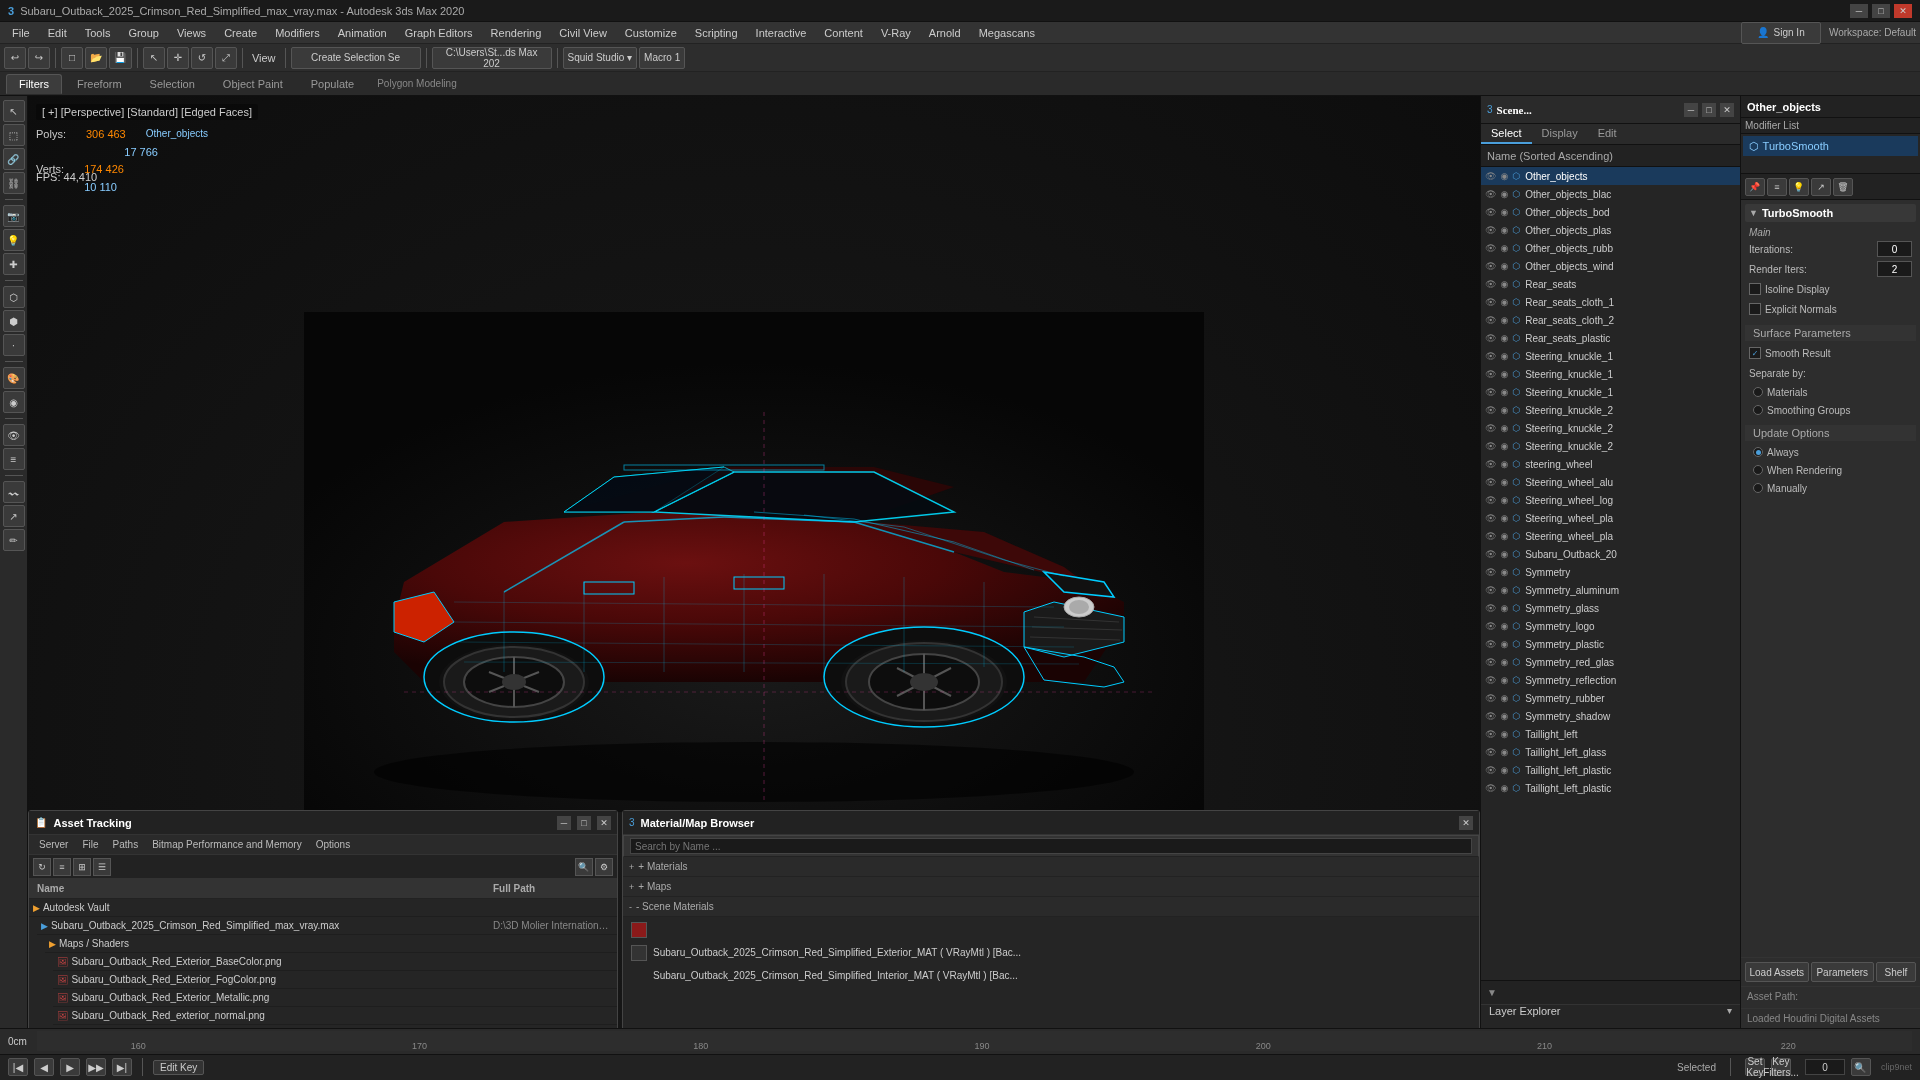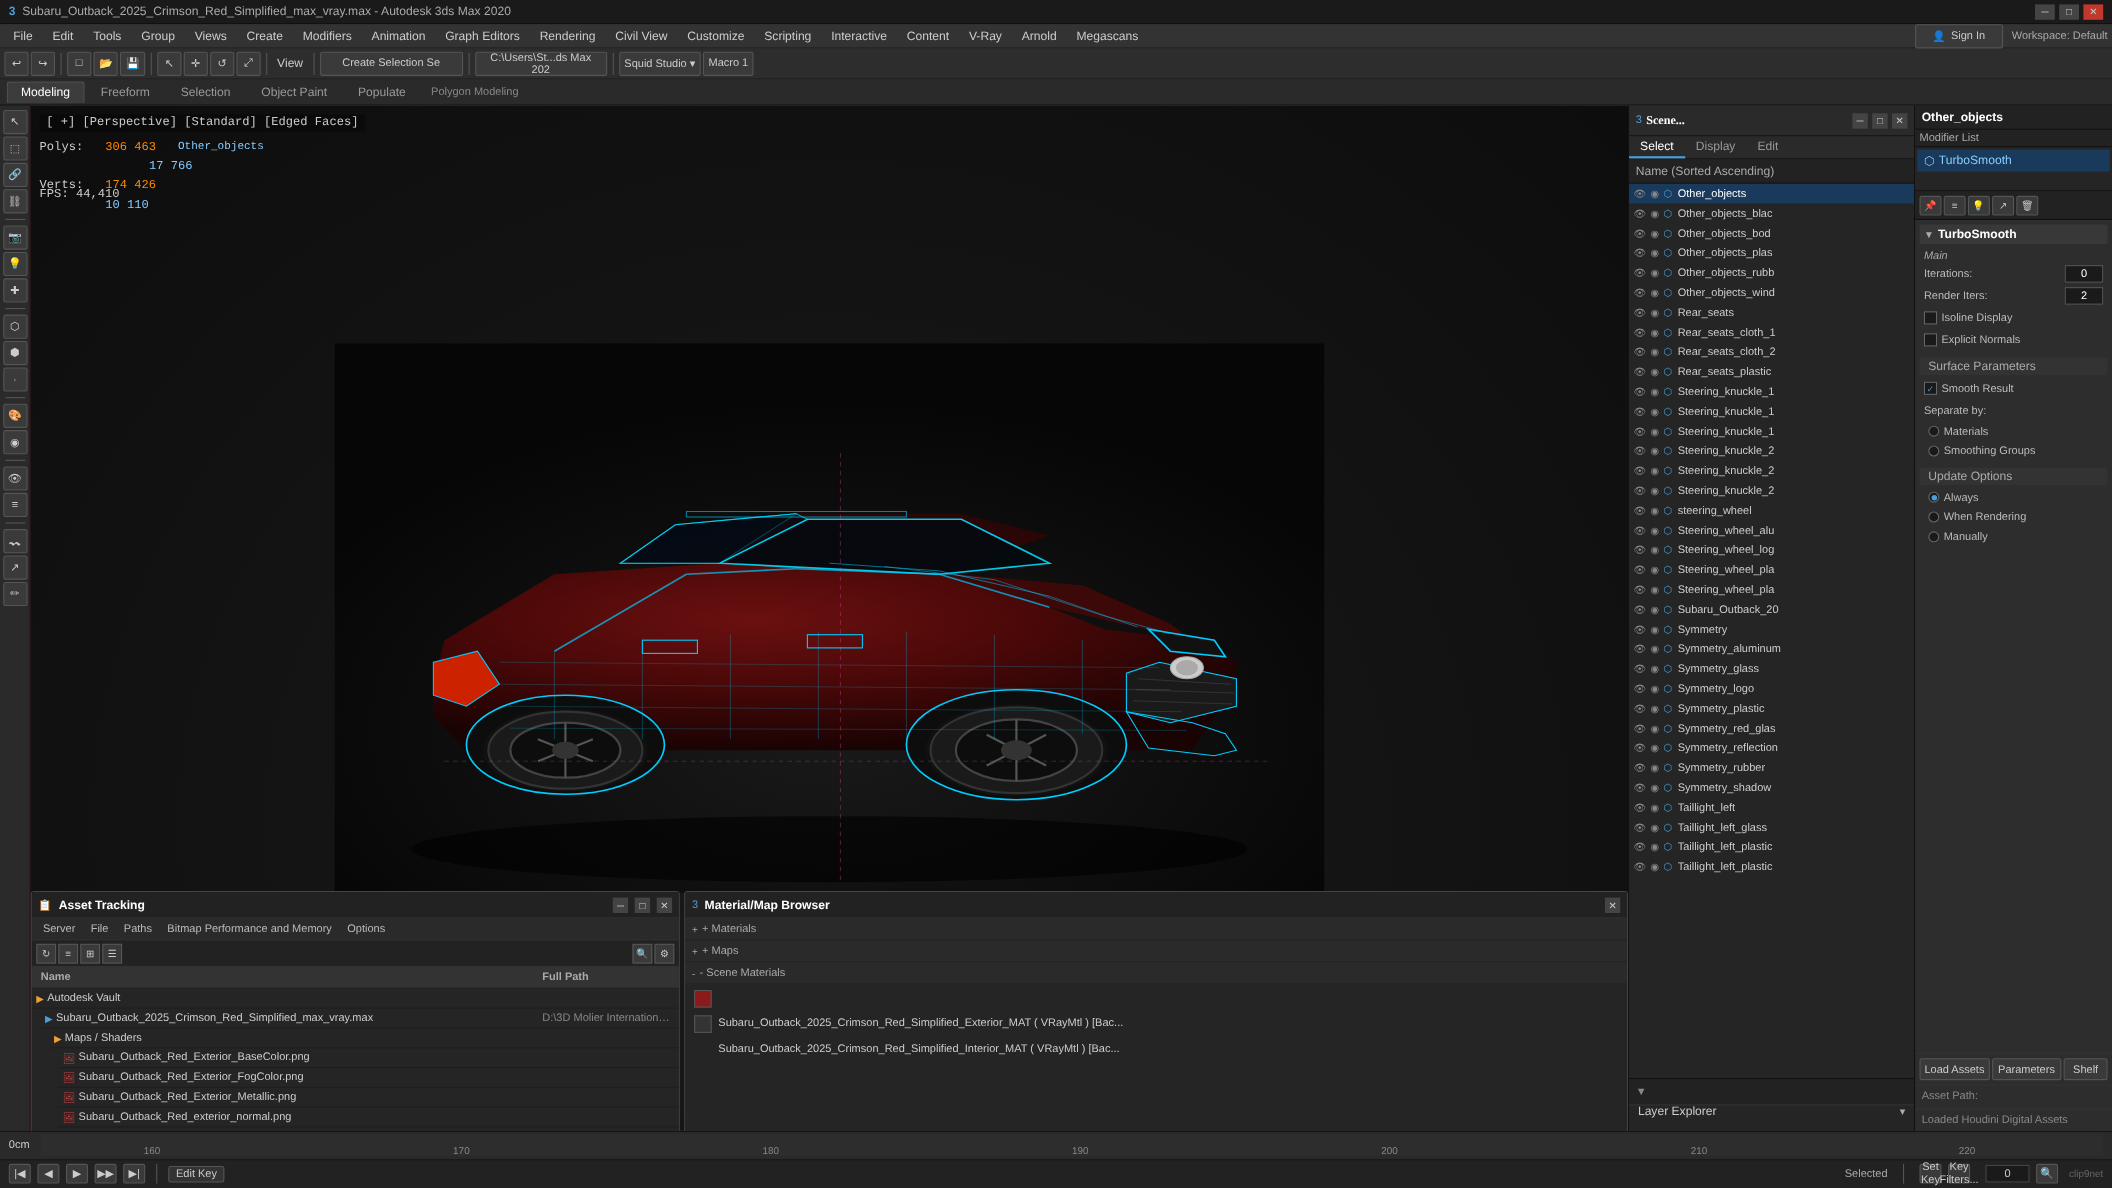--- a/index.html
+++ b/index.html
@@ -130,24 +130,23 @@
       display: flex;
       align-items: center;
       justify-content: center;
       border-radius: 2px;
     }
     .lt-sep { width: 18px; height: 1px; background: #555; margin: 3px 0; }
 
     
     #viewport {
       flex: 1;
-      background: #7f1d1d;
+      background: #4c1d95;
       position: relative;
       overflow: hidden;
-      font-family: Liberation Mono, monospace;
     }
     #viewport-label {
       position: absolute;
       top: 8px;
       left: 8px;
       color: #ccc;
       font-size: 11px;
       z-index: 10;
       background: rgba(0,0,0,0.3);
       padding: 2px 6px;
@@ -724,21 +723,21 @@
   <div class="toolbar-sep"></div>
   <button class="toolbar-btn" style="width:120px;">
     <span>C:\Users\St...ds Max 202</span>
   </button>
   <div class="toolbar-sep"></div>
   <button class="toolbar-btn">Squid Studio ▾</button>
   <button class="toolbar-btn">Macro 1</button>
 </div>
 
 <div id="mode-tabs">
-  <span class="mode-tab active">Modeling</span>
+  <span class="mode-tab active">Filters</span>
   <span class="mode-tab">Freeform</span>
   <span class="mode-tab">Selection</span>
   <span class="mode-tab">Object Paint</span>
   <span class="mode-tab">Populate</span>
   <span style="margin-left:8px;font-size:10px;color:#888;">Polygon Modeling</span>
 </div>
 
 <div id="main-layout" style="height: 932px;">
 
   <div id="left-toolbar">
@@ -1310,20 +1309,23 @@
       <input type="text" placeholder="" style="">
     </div>
   </div>
 
   <div id="material-browser">
     <div id="mat-header">
       <span style="color:#4a9eda;font-size:10px;">3</span>
       <span class="mat-title">Material/Map Browser</span>
       <button class="asset-win-btn close">✕</button>
     </div>
+    <div id="mat-search">
+      <input type="text" placeholder="Search by Name ..." style="">
+    </div>
     <div class="mat-section-header">
       <span class="mat-section-arrow">+</span>
       <span>+ Materials</span>
     </div>
     <div class="mat-section-header">
       <span class="mat-section-arrow">+</span>
       <span>+ Maps</span>
     </div>
     <div class="mat-section-header">
       <span class="mat-section-arrow">-</span>

